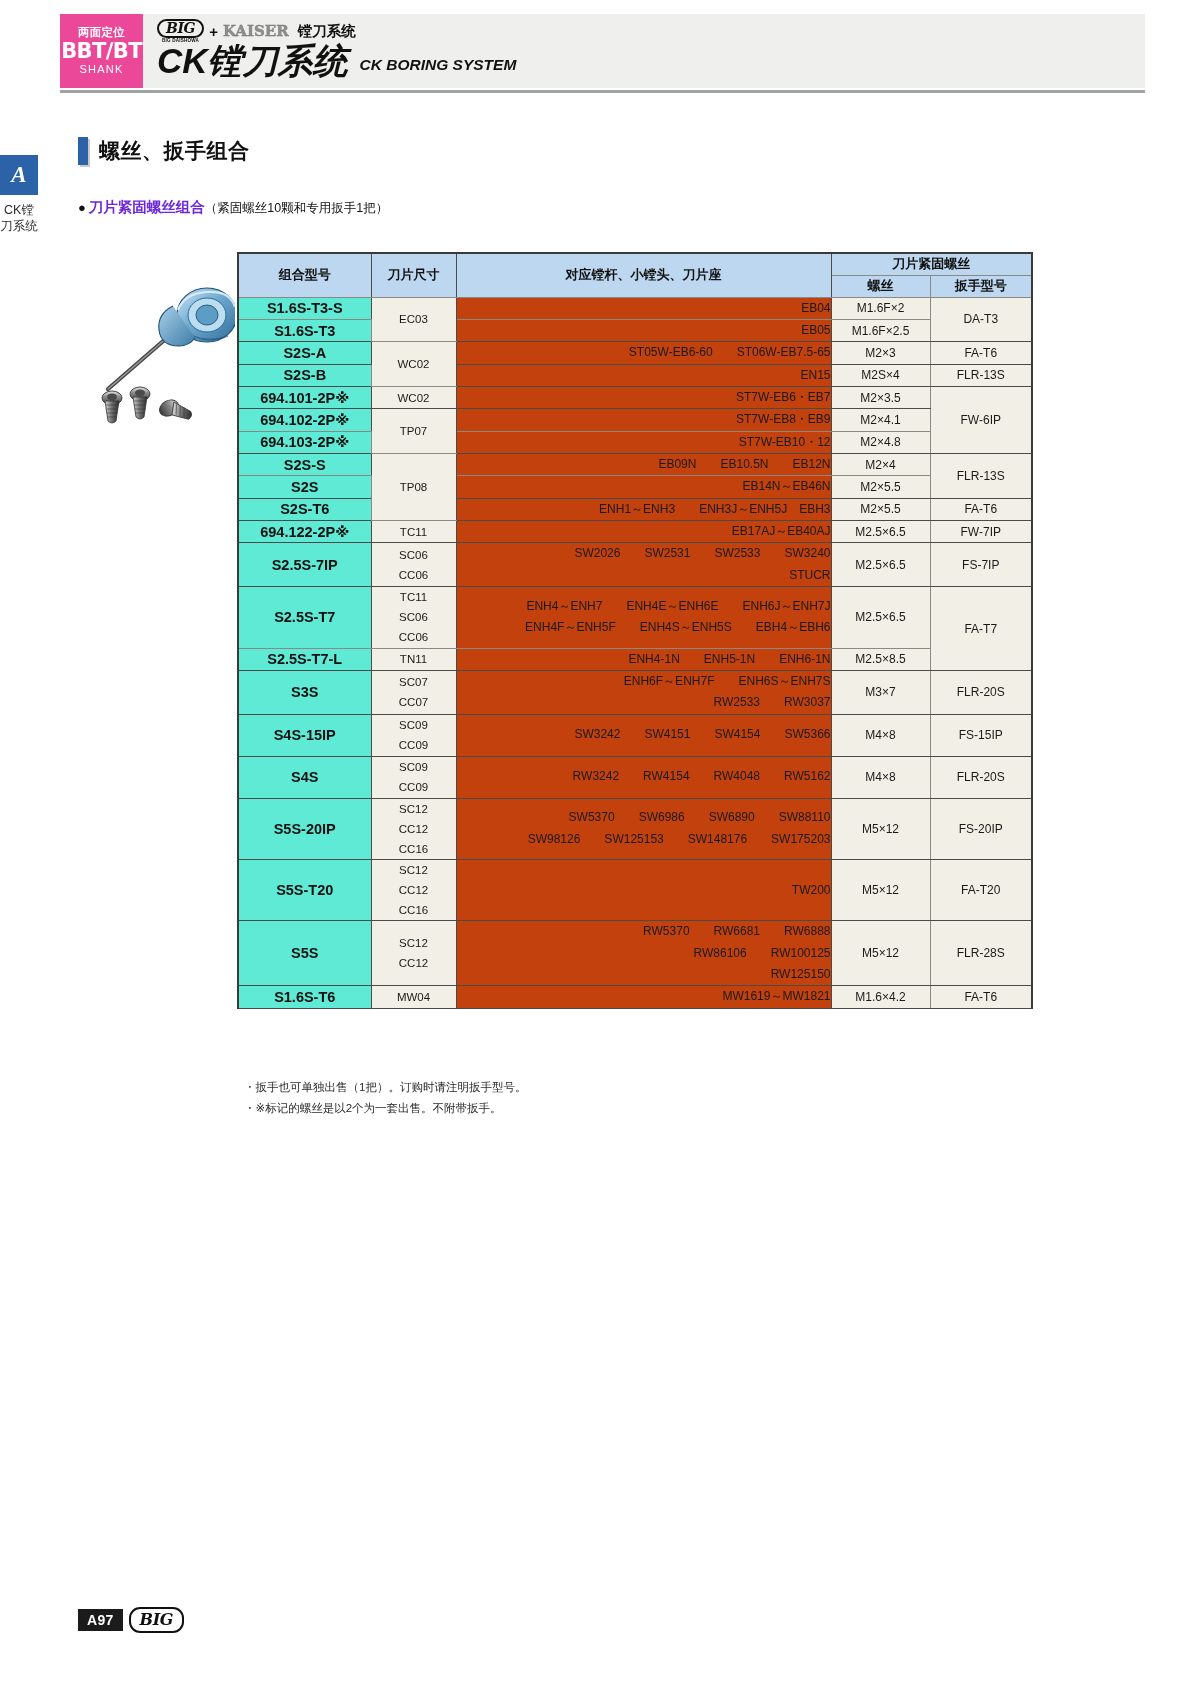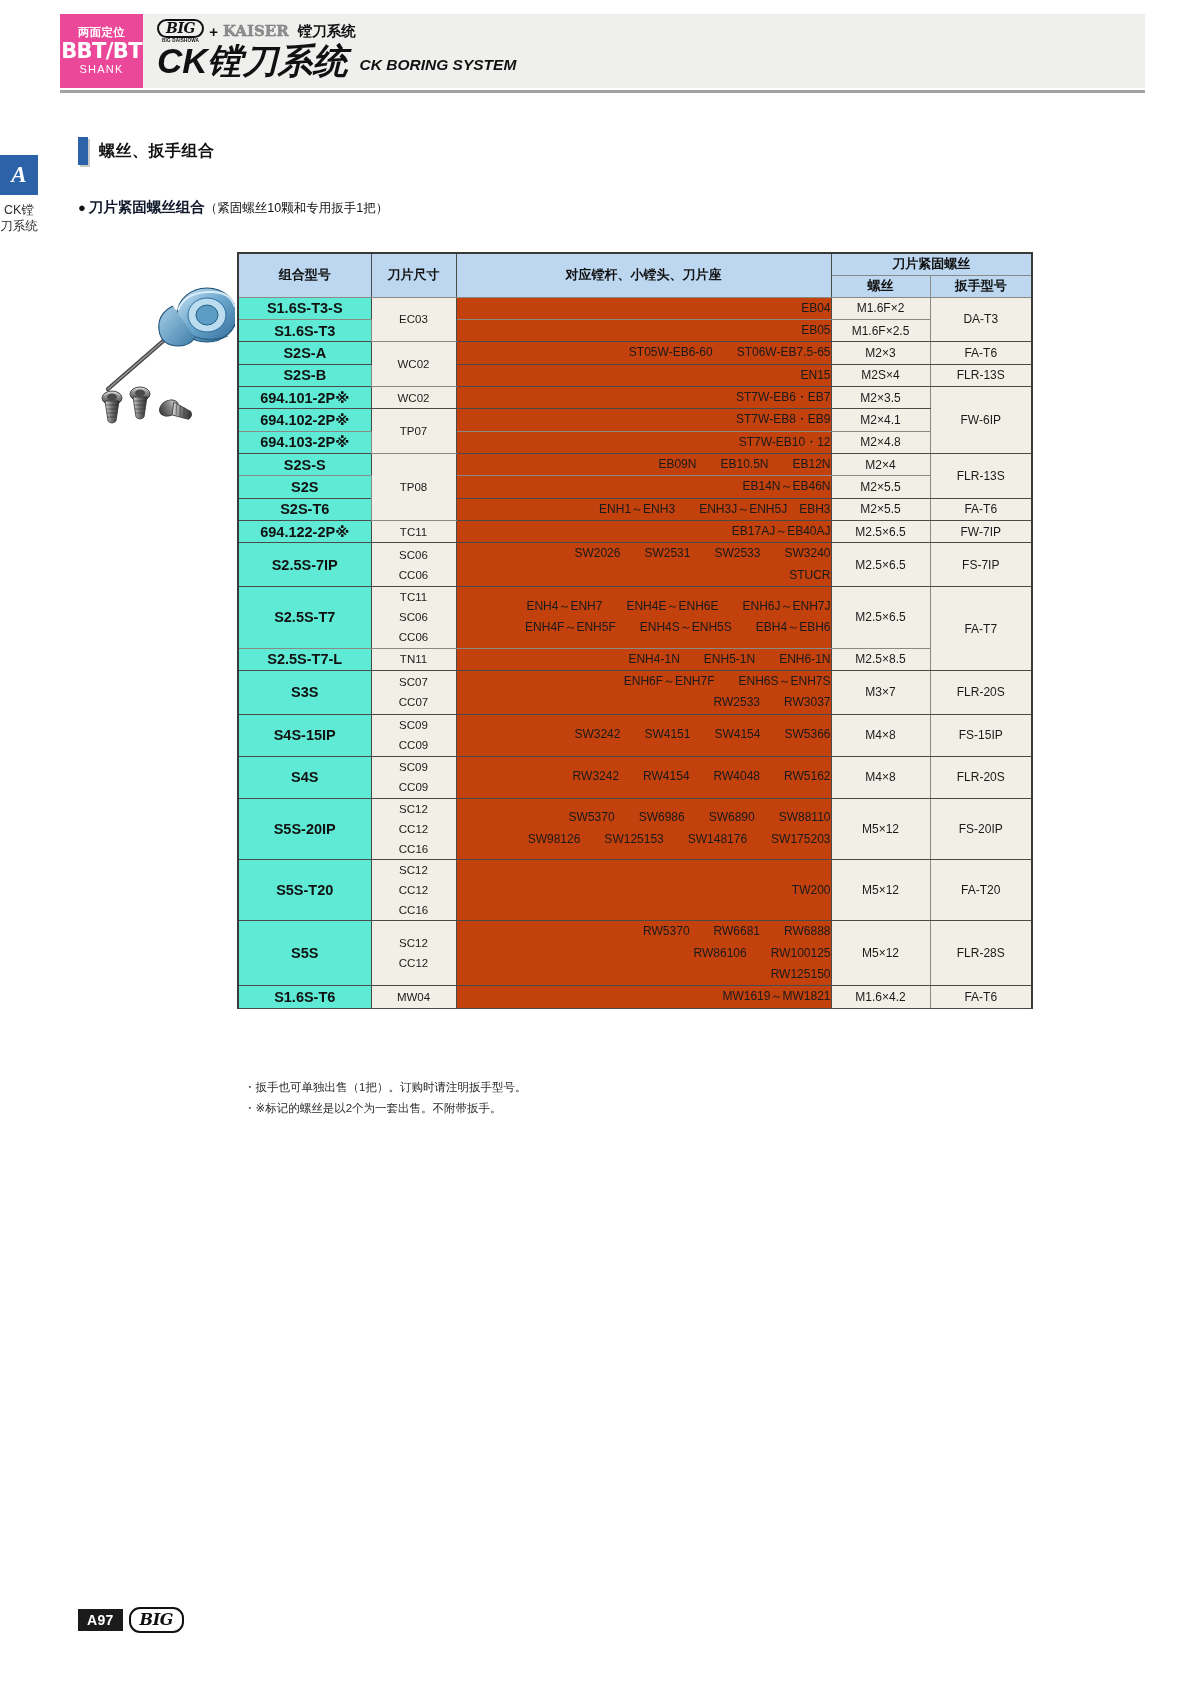--- a/index.html
+++ b/index.html
@@ -63,25 +63,25 @@
   }
   .side-label{
     position:absolute; left:0px; top:202px; width:38px;
     text-align:center; font-size:12.5px; color:#2b2b2b; line-height:1.28;
     letter-spacing:0px;
   }
 
   
   .sec-head{ position:absolute; left:78px; top:137px; display:flex; align-items:center; gap:11px;}
   .sec-bar{ width:10px; height:28px; background:#2c63a8; box-shadow:2px 2px 0 #c9c9c9;}
-  .sec-title{ font-size:16px; font-weight:bold; color:#111; letter-spacing:.5px;}
+  .sec-title{ font-size:21px; font-weight:bold; color:#111; letter-spacing:.5px;}
 
   .sub-head{ position:absolute; left:78px; top:198px; display:flex; align-items:baseline; }
   .bullet{ font-size:13px; color:#111; margin-right:3px; line-height:1;}
-  .sub-strong{ font-size:14.5px; font-weight:bold; color:#0f172a;}
+  .sub-strong{ font-size:14.5px; font-weight:bold; color:#6d28d9;}
   .sub-normal{ font-size:12.5px; color:#111;}
 
   
   .illo{ position:absolute; left:70px; top:270px; width:165px; height:200px;}
 
   
   .tbl-wrap{ position:absolute; left:237px; top:252px; width:794px; }
   table.main{
     border-collapse:collapse; width:794px;
     font-size:11.5px; color:#1a1a1a;

